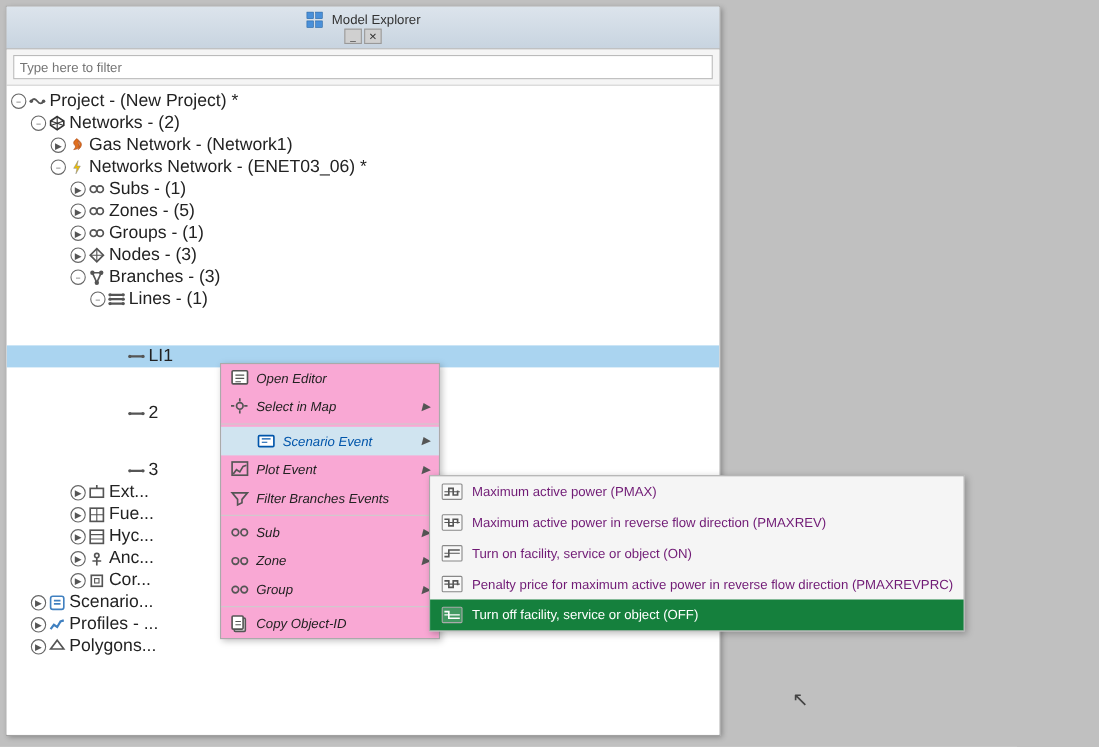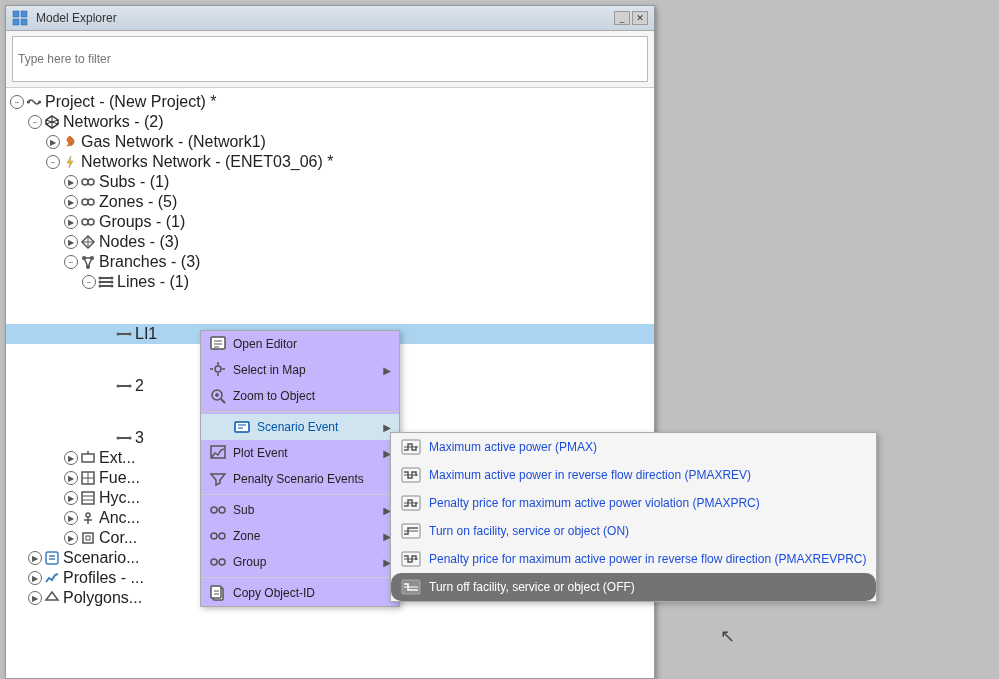--- a/index.html
+++ b/index.html
@@ -20,20 +20,21 @@
       box-shadow: 2px 2px 5px rgba(0,0,0,0.3);
     }
 
     .title-bar {
       background: linear-gradient(to bottom, #dce4ec, #c8d4e0);
       padding: 4px 6px;
       display: flex;
       align-items: center;
       justify-content: space-between;
       border-bottom: 1px solid #aaa;
+      flex-direction: column;
     }
 
     .title-bar-left {
       display: flex;
       align-items: center;
       gap: 5px;
     }
 
     .title-text {
       font-size: 12px;
@@ -59,21 +60,21 @@
     }
 
     .filter-bar {
       padding: 5px 6px;
       border-bottom: 1px solid #ccc;
       background: #f5f5f5;
     }
 
     .filter-input {
       width: 100%;
-      padding: 15px 5px;
+      padding: 3px 5px;
       border: 1px solid #bbb;
       background: white;
       font-size: 12px;
       color: #888;
     }
 
     .tree-content {
       padding: 4px 0;
       background: white;
       min-height: 590px;
@@ -125,25 +126,26 @@
     .indent-2 { padding-left: 40px; }
     .indent-3 { padding-left: 58px; }
     .indent-4 { padding-left: 76px; }
     .indent-5 { padding-left: 94px; margin-top: 32px; }
 
     
     .context-menu {
       position: absolute;
       top: 330px;
       left: 200px;
-      background: #c4b5fd;
+      background: #f9a8d4;
       border: 1px solid #aaa;
       box-shadow: 2px 2px 6px rgba(0,0,0,0.25);
       min-width: 200px;
       z-index: 100;
+      font-style: italic;
     }
 
     .menu-item {
       display: flex;
       align-items: center;
       padding: 4px 8px;
       gap: 6px;
       cursor: pointer;
       color: #222;
       font-size: 12px;
@@ -185,24 +187,24 @@
       min-width: 480px;
       z-index: 101;
     }
 
     .submenu-item {
       display: flex;
       align-items: center;
       padding: 4px 10px;
       gap: 8px;
       cursor: pointer;
-      color: #1d4ed8;
+      color: #701a75;
       font-size: 12px;
     }
-    .submenu-item.highlighted { background: #737373; color: white; border-radius: 10px; }
+    .submenu-item.highlighted { background: #15803d; color: white; }
 
     .submenu-icon {
       width: 20px;
       height: 20px;
       flex-shrink: 0;
       display: flex;
       align-items: center;
       justify-content: center;
     }
 
@@ -517,31 +519,20 @@
         <line x1="9" y1="1" x2="9" y2="4" stroke="#555" stroke-width="1.5"></line>
         <line x1="9" y1="12" x2="9" y2="15" stroke="#555" stroke-width="1.5"></line>
         <line x1="1" y1="8" x2="4" y2="8" stroke="#555" stroke-width="1.5"></line>
         <line x1="13" y1="8" x2="16" y2="8" stroke="#555" stroke-width="1.5"></line>
       </svg>
     </div>
     <span class="menu-label">Select in Map</span>
     <span class="menu-arrow">▶</span>
   </div>
 
-  <div class="menu-item">
-    <div class="menu-icon">
-      <svg width="18" height="18" viewBox="0 0 18 18">
-        <circle cx="8" cy="8" r="5" stroke="#555" stroke-width="1.5" fill="none"></circle>
-        <line x1="12" y1="12" x2="16" y2="16" stroke="#555" stroke-width="2"></line>
-        <line x1="6" y1="8" x2="10" y2="8" stroke="#555" stroke-width="1.5"></line>
-        <line x1="8" y1="6" x2="8" y2="10" stroke="#555" stroke-width="1.5"></line>
-      </svg>
-    </div>
-    <span class="menu-label">Zoom to Object</span>
-  </div>
 
   <div class="menu-separator"></div>
 
   <div class="menu-item highlighted">
     <div class="menu-icon">
       <svg width="18" height="18" viewBox="0 0 18 18">
         <rect x="2" y="4" width="14" height="10" rx="1" stroke="#0055aa" stroke-width="1.5" fill="white"></rect>
         <line x1="5" y1="7" x2="13" y2="7" stroke="#0055aa" stroke-width="1"></line>
         <line x1="5" y1="10" x2="10" y2="10" stroke="#0055aa" stroke-width="1"></line>
         <line x1="2" y1="7" x2="2" y2="7"></line>
@@ -561,21 +552,21 @@
     <span class="menu-label">Plot Event</span>
     <span class="menu-arrow">▶</span>
   </div>
 
   <div class="menu-item">
     <div class="menu-icon">
       <svg width="18" height="18" viewBox="0 0 18 18">
         <path d="M2,4 L7,10 L7,15 L11,13 L11,10 L16,4 Z" stroke="#555" stroke-width="1.5" fill="none"></path>
       </svg>
     </div>
-    <span class="menu-label">Penalty Scenario Events</span>
+    <span class="menu-label">Filter Branches Events</span>
   </div>
 
   <div class="menu-separator"></div>
 
   <div class="menu-item">
     <div class="menu-icon">
       <svg width="18" height="18" viewBox="0 0 18 18">
         <circle cx="5" cy="9" r="3" stroke="#555" stroke-width="1.5" fill="none"></circle>
         <circle cx="13" cy="9" r="3" stroke="#555" stroke-width="1.5" fill="none"></circle>
       </svg>
@@ -639,30 +630,20 @@
     <div class="submenu-icon">
       <svg width="20" height="18" viewBox="0 0 20 18">
         <rect x="1" y="2" width="18" height="14" rx="1" stroke="#888" stroke-width="1" fill="#f8f8f8"></rect>
         <line x1="3" y1="9" x2="17" y2="9" stroke="#555" stroke-width="1"></line>
         <polyline points="3,6 7,6 7,12 11,12 11,6 15,6 15,10" stroke="#555" stroke-width="1.5" fill="none"></polyline>
       </svg>
     </div>
     <span class="submenu-label">Maximum active power in reverse flow direction (PMAXREV)</span>
   </div>
 
-  <div class="submenu-item">
-    <div class="submenu-icon">
-      <svg width="20" height="18" viewBox="0 0 20 18">
-        <rect x="1" y="2" width="18" height="14" rx="1" stroke="#888" stroke-width="1" fill="#f8f8f8"></rect>
-        <line x1="3" y1="9" x2="17" y2="9" stroke="#555" stroke-width="1"></line>
-        <polyline points="3,12 7,12 7,6 11,6 11,12 15,12 15,8" stroke="#555" stroke-width="1.5" fill="none"></polyline>
-      </svg>
-    </div>
-    <span class="submenu-label">Penalty price for maximum active power violation (PMAXPRC)</span>
-  </div>
 
   <div class="submenu-item">
     <div class="submenu-icon">
       <svg width="20" height="18" viewBox="0 0 20 18">
         <rect x="1" y="2" width="18" height="14" rx="1" stroke="#888" stroke-width="1" fill="#f8f8f8"></rect>
         <line x1="3" y1="9" x2="17" y2="9" stroke="#555" stroke-width="1"></line>
         <polyline points="3,12 7,12 7,6 17,6" stroke="#555" stroke-width="1.5" fill="none"></polyline>
       </svg>
     </div>
     <span class="submenu-label">Turn on facility, service or object (ON)</span>

